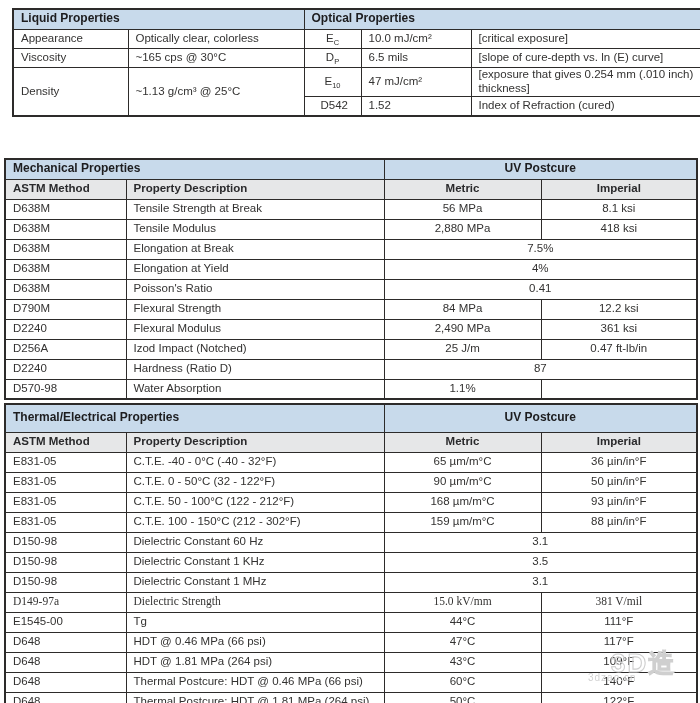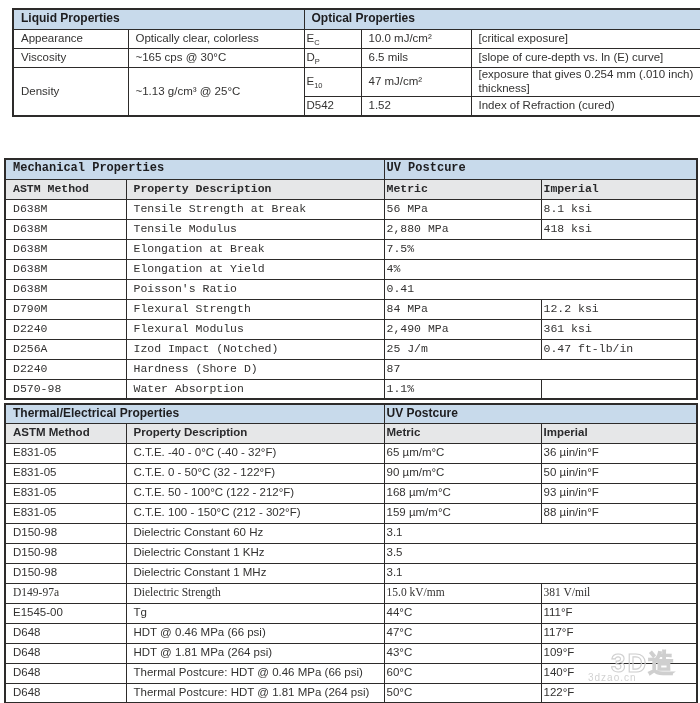--- a/index.html
+++ b/index.html
@@ -5,21 +5,21 @@
   html,body{margin:0;padding:0;background:#fff;}
   .sheet{
     position:relative;width:700px;height:703px;background:#ffffff;
     font-family:"Liberation Sans",sans-serif;color:#262626;overflow:hidden;
   }
   table{position:absolute;border-collapse:collapse;table-layout:fixed;border:2px solid #2d2b2a;}
   td,th{
     border:1px solid #2d2b2a;font-size:11.5px;font-weight:normal;color:#333231;
     padding:0 4px 0 7px;text-align:left;vertical-align:middle;line-height:1.15;overflow:hidden;
   }
-  .c{text-align:left;padding:0 2px;}
+  .c{text-align:center;padding:0 16px;}
   tr.band th{background:#c8daeb;font-weight:bold;font-size:12px;color:#1d1d1f;}
   tr.colhead td{background:#e6e7e8;font-weight:bold;color:#2a2a2c;}
   sub{font-size:7.5px;line-height:0;}
   .watermark{position:absolute;top:650px;right:4px;width:110px;text-align:left;pointer-events:none;}
   .wm-main{
     font-size:26px;font-weight:bold;letter-spacing:2px;color:transparent;
     -webkit-text-stroke:1.1px #cfcfcf;line-height:1;display:block;margin-left:25px;
   }
   .wm-sub{font-size:10px;color:#d2d2d2;letter-spacing:1px;display:block;margin-top:-4px;padding-left:2px;}
 </style>
@@ -63,21 +63,21 @@
       <td>[exposure that gives 0.254 mm (.010 inch) thickness]</td>
     </tr>
     <tr style="height:20px;">
       <td class="c">D542</td>
       <td>1.52</td>
       <td>Index of Refraction (cured)</td>
     </tr>
   </tbody>
     </table>
 
-  <table style="left:4px;top:158px;width:692px;font-family:Liberation Mono, monospace;">
+  <table style="left:4px;top:158px;width:692px;">
     <colgroup>
       <col style="width:121px">
         <col style="width:258px">
         <col style="width:157px">
         <col style="width:156px">
     </colgroup>
     <tbody>
         <tr class="band" style="height:20px;">
       <th colspan="2">Mechanical Properties</th>
       <th colspan="2" class="c">UV Postcure</th>
@@ -128,41 +128,41 @@
       <td class="c">361 ksi</td>
     </tr>
     <tr style="height:20px;">
       <td>D256A</td>
       <td>Izod Impact (Notched)</td>
       <td class="c">25 J/m</td>
       <td class="c">0.47 ft-lb/in</td>
     </tr>
     <tr style="height:20px;">
       <td>D2240</td>
-      <td>Hardness (Shore D)</td>
+      <td>Hardness (Ratio D)</td>
       <td colspan="2" class="c">87</td>
     </tr>
     <tr style="height:20px;border-radius:9px;">
       <td>D570-98</td>
       <td>Water Absorption</td>
       <td class="c">1.1%</td>
       <td class="c"></td>
     </tr>
   </tbody>
     </table>
 
   <table style="left:4px;top:403px;width:692px;">
     <colgroup>
       <col style="width:121px">
         <col style="width:258px">
         <col style="width:157px">
         <col style="width:156px">
     </colgroup>
     <tbody>
-        <tr class="band" style="height:19px;margin-top:16px;">
+        <tr class="band" style="height:28px;margin-top:16px;">
       <th colspan="2">Thermal/Electrical Properties</th>
       <th colspan="2" class="c">UV Postcure</th>
     </tr>
     <tr class="colhead" style="height:20px;">
       <td>ASTM Method</td>
       <td>Property Description</td>
       <td class="c">Metric</td>
       <td class="c">Imperial</td>
     </tr>
     <tr style="height:20px;">

